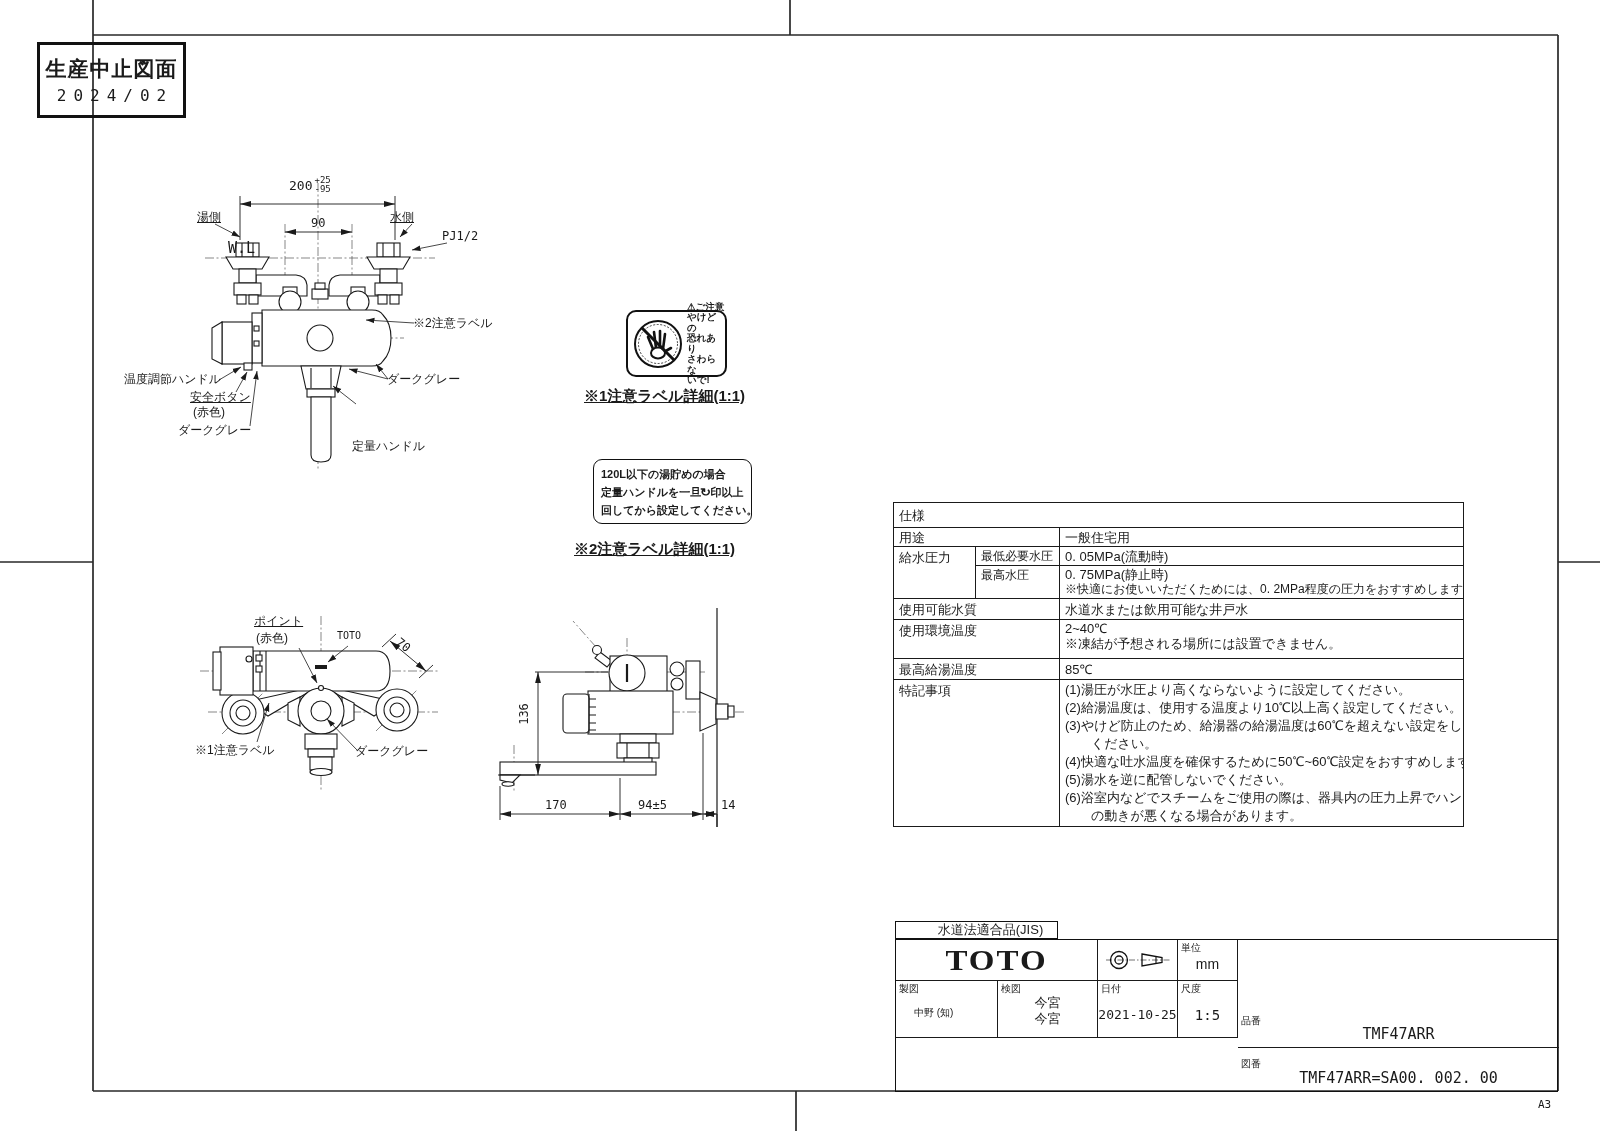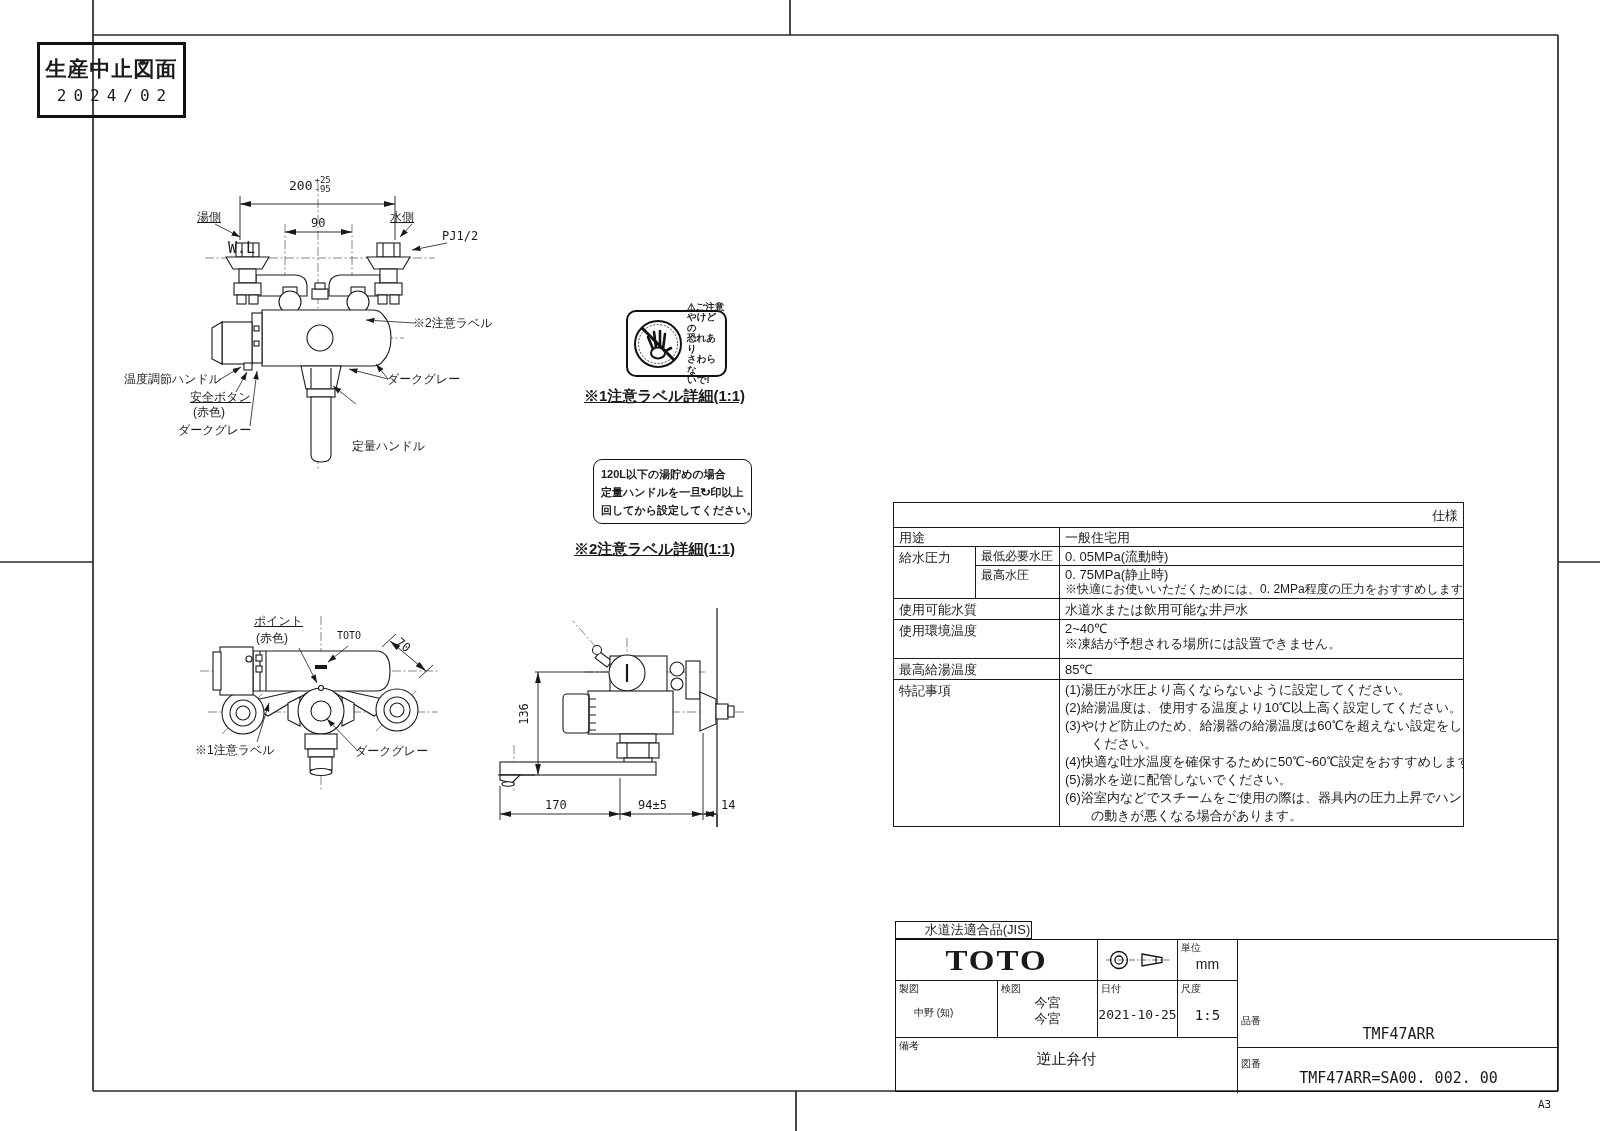--- a/index.html
+++ b/index.html
@@ -23,30 +23,30 @@
   .c2box{position:absolute;left:593px;top:459px;width:159px;height:65px;border:1.5px solid #111;
          border-radius:9px;padding:5px 7px;box-sizing:border-box;font-size:11px;font-weight:bold;line-height:18px;white-space:nowrap;}
   .turn{display:inline-block;font-weight:bold;transform:scaleX(1.2);}
   
   .dim200{position:absolute;left:289px;top:176px;display:flex;align-items:center;font-size:13px;}
   .dim200 .tol{display:flex;flex-direction:column;font-size:9px;line-height:9px;margin-left:2px;}
   
   table.spec{position:absolute;left:893px;top:502px;width:570px;border-collapse:collapse;
              font-size:13px;line-height:15px;table-layout:fixed;}
   table.spec td{border:1px solid #1a1a1a;padding:1px 5px;vertical-align:middle;overflow:hidden;white-space:nowrap;}
-  table.spec td.hdr{text-align:right;height:22px;}
+  table.spec td.hdr{text-align:left;height:22px;}
   .subsm{font-size:12px;}
   .note-line{height:18px;line-height:18px;}
   
   .tb{position:absolute;left:895px;top:939px;width:663px;height:153px;border:1.6px solid #111;box-sizing:border-box;}
   .cell{position:absolute;box-sizing:border-box;}
   .cl-lab{position:absolute;top:1px;left:3px;font-size:10px;}
   .br{border-right:1px solid #1a1a1a;}
   .bb{border-bottom:1px solid #1a1a1a;}
-  .jis{position:absolute;left:895px;top:921px;width:137px;height:18px;border:1.4px solid #111;
+  .jis{position:absolute;left:895px;top:921px;width:163px;height:18px;border:1.4px solid #111;
        box-sizing:border-box;font-size:13px;text-align:center;line-height:16px;padding-left:28px;}
   .toto-logo{font-family:"Liberation Serif",serif;font-weight:bold;font-size:33px;letter-spacing:2px;
              transform:scaleY(.88);}
   .ctr{display:flex;align-items:center;justify-content:center;}
 </style>
 </head>
 <body>
 
 <svg width="1600" height="1131" viewBox="0 0 1600 1131">
   <defs>
@@ -395,24 +395,20 @@
     </div>
   </div>
   <div class="cell br bb" style="left:202px;top:41px;width:80px;height:57px;">
     <span class="cl-lab">日付</span>
     <div class="cad" style="position:absolute;left:0;top:26px;width:100%;text-align:center;font-size:13px;">2021-10-25</div>
   </div>
   <div class="cell br bb" style="left:282px;top:41px;width:60px;height:57px;">
     <span class="cl-lab">尺度</span>
     <div class="cad" style="position:absolute;left:0;top:26px;width:100%;text-align:center;font-size:14px;">1:5</div>
   </div>
-  <div class="cell br" style="left:0;top:98px;width:342px;height:55px;">
-    <span class="cl-lab">備考</span>
-    <div style="position:absolute;left:0;top:12px;width:100%;text-align:center;font-size:15px;">逆止弁付</div>
-  </div>
   <div class="cell bb" style="left:342px;top:66px;width:321px;height:35px;margin-top:7px;">
     <span class="cl-lab">品番</span>
     <div class="cad" style="position:absolute;left:0;top:12px;width:100%;text-align:center;font-size:15px;">TMF47ARR</div>
   </div>
   <div class="cell" style="left:342px;top:116px;width:321px;height:37px;">
     <span class="cl-lab">図番</span>
     <div class="cad" style="position:absolute;left:0;top:13px;width:100%;text-align:center;font-size:15px;">TMF47ARR=SA00. 002. 00</div>
   </div>
 </div>
 

